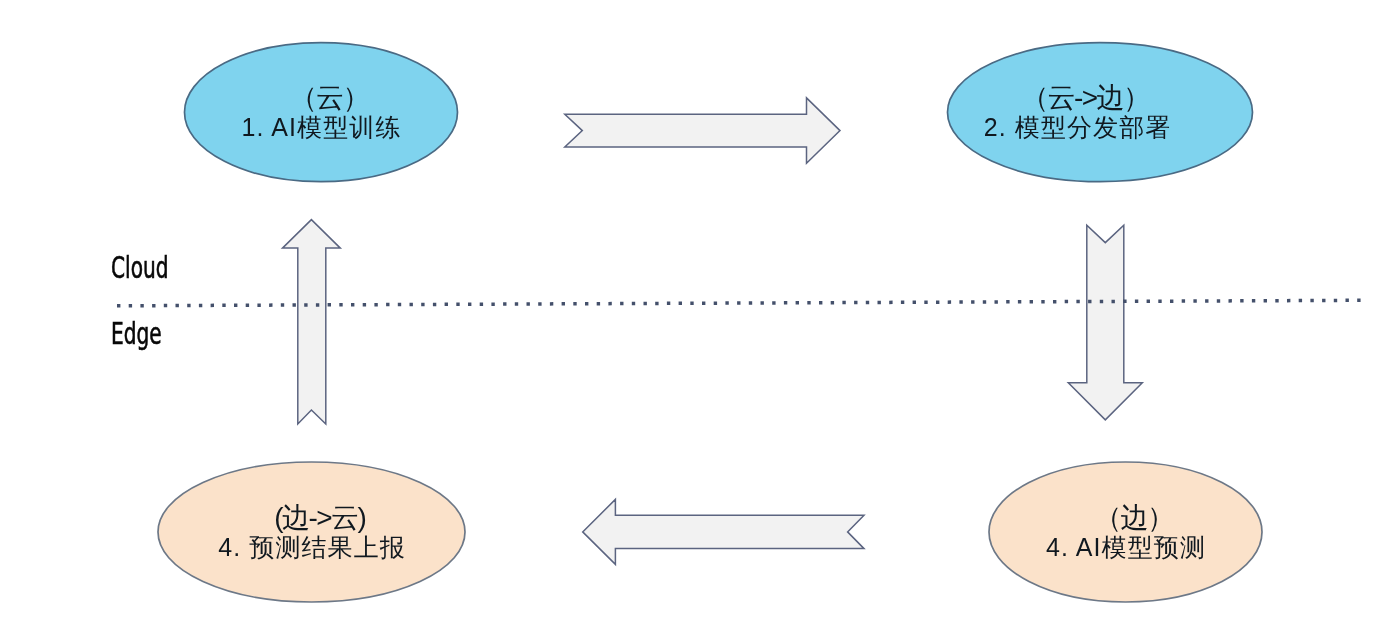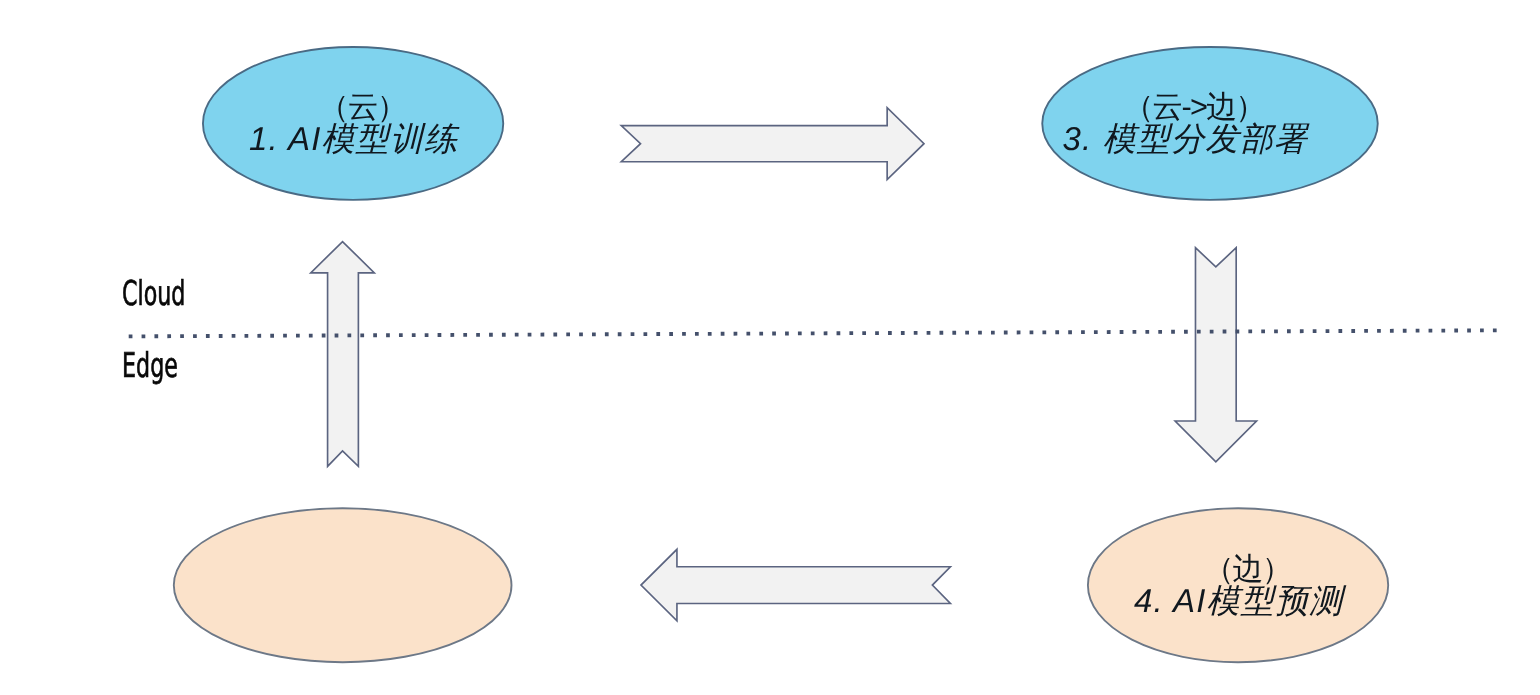--- a/index.html
+++ b/index.html
@@ -14,22 +14,22 @@
   .node-label {
     position:absolute; text-align:center; color:#10181f; will-change:opacity;
     font-family:"Liberation Sans", sans-serif;
     white-space:nowrap;
   }
   .node-label .l1 {
     display:block; font-size:28px; line-height:30px;
     letter-spacing:-1.55px; transform:translateX(8.3px) translateY(0.5px);
   }
   .node-label .l2 {
-    display:block; font-size:30px; line-height:30px;
-    letter-spacing:1.1px; transform:translateX(0.55px);font-style:italic;
+    display:block; font-size:25px; line-height:30px;
+    letter-spacing:1.1px; transform:translateX(0.55px);
   }
 
   .zone-label {
     position:absolute; color:#080808; will-change:opacity;
     font-family:"DejaVu Sans Condensed","DejaVu Sans", sans-serif;
     font-size:31px; line-height:31px;
     white-space:nowrap;
     transform-origin: left top;
     transform: scaleX(0.722);
     -webkit-text-stroke:0.62px #080808;
@@ -61,25 +61,29 @@
     <line stroke-linecap="butt" x1="117" y1="305.8" x2="1362" y2="300.3" stroke="#44506b" stroke-width="3.5" stroke-dasharray="3.4 8.3"></line>
   </svg>
 
   <div class="node-label" style="left:171px; top:82px; width:300px;">
     <span class="l1">（云）</span>
     <span class="l2">1. AI模型训练</span>
   </div>
 
   <div class="node-label" style="left:927px; top:82px; width:300px;">
     <span class="l1">（云-&gt;边）</span>
-    <span class="l2">3. 模型分发部署</span>
+    <span class="l2">2. 模型分发部署</span>
   </div>
 
   <div class="node-label" style="left:975.5px; top:502px; width:300px;">
     <span class="l1">（边）</span>
     <span class="l2">4. AI模型预测</span>
   </div>
 
+  <div class="node-label" style="left:161.5px; top:502px; width:300px;">
+    <span class="l1">(边-&gt;云)</span>
+    <span class="l2">4. 预测结果上报</span>
+  </div>
 
   <div class="zone-label" style="left:111px; top:252px;">Cloud</div>
   <div class="zone-label" style="left:111px; top:318px;">Edge</div>
 
 </div>
 
 </body></html>

